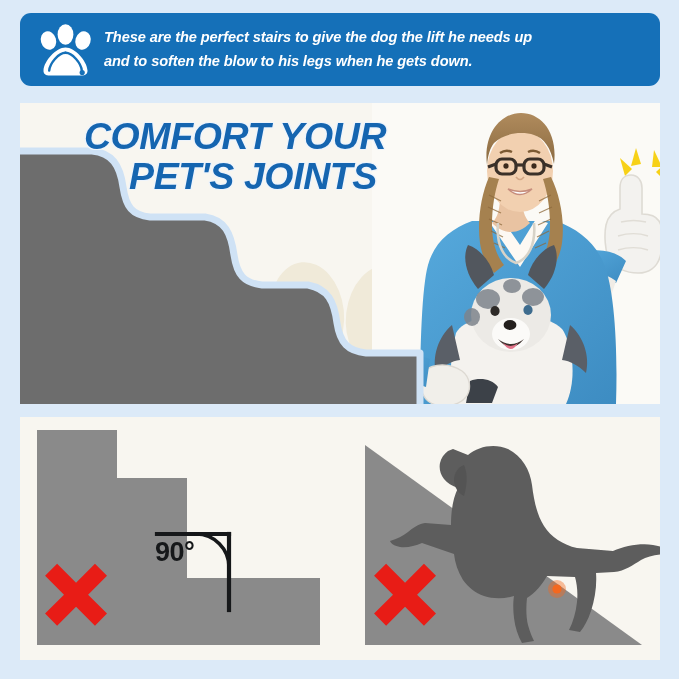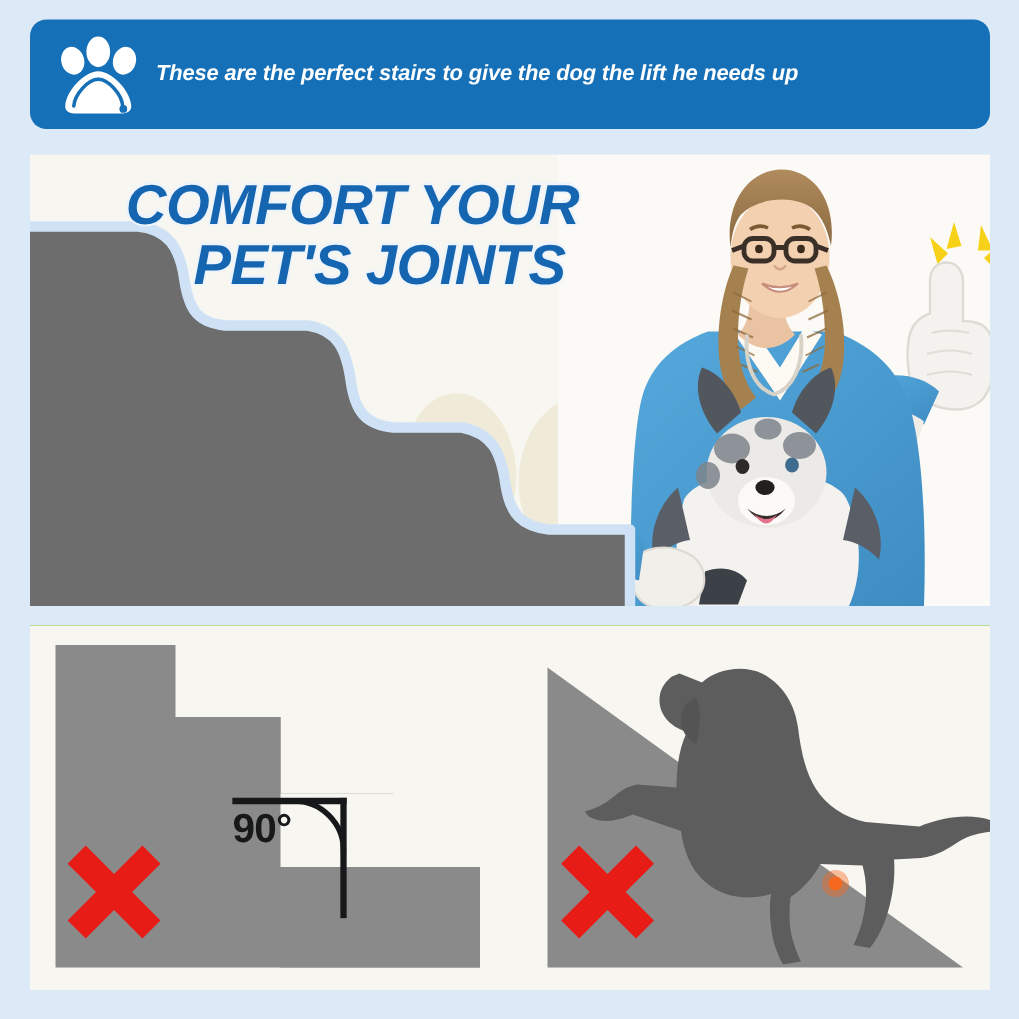--- a/index.html
+++ b/index.html
@@ -89,21 +89,21 @@
   .hero-title .l1 { display:block;text-align:center; }
   .hero-title .l2 { display:block; padding-left: 36px; }
 
   
   .bottom {
     position: absolute;
     left: 20px;
     top: 417px;
     width: 640px;
     height: 243px;
-    background: #84cc16;
+    background: #14b8a6;
     overflow: hidden;
   }
   .bottom-svg {
     position: absolute;
     inset: 0;
     width: 640px;
     height: 243px;
     display: block;
   }
   .deg-label {
@@ -128,20 +128,21 @@
       <ellipse cx="12.5" cy="17.5" rx="7.6" ry="9.4" fill="#ffffff" transform="rotate(-16 12.5 17.5)"></ellipse>
       <ellipse cx="29.5" cy="11.5" rx="7.9" ry="10.2" fill="#ffffff"></ellipse>
       <ellipse cx="47" cy="17.5" rx="7.6" ry="9.4" fill="#ffffff" transform="rotate(16 47 17.5)"></ellipse>
       <path d="M29.5 24.5 C 20 24.5 8 38 7.5 47.5 C 7.3 51 10 52.6 13.5 52.6 L 45.5 52.6 C 49 52.6 51.7 51 51.5 47.5 C 51 38 39 24.5 29.5 24.5 Z" fill="#ffffff"></path>
       <path d="M29.5 29.8 C 22.5 29.8 13.8 40.2 13.2 47.6" fill="none" stroke="#1570b8" stroke-width="2.4" stroke-linecap="round"></path>
       <path d="M29.5 29.8 C 36.5 29.8 45.2 40.2 45.8 47.6" fill="none" stroke="#1570b8" stroke-width="2.4" stroke-linecap="round"></path>
       <circle cx="46.2" cy="49.6" r="2.6" fill="#1570b8"></circle>
     </svg>
     <div class="banner-text">
       <span class="ln">These are the perfect stairs to give the dog the lift he needs up</span>
+      <span class="ln">and to soften the blow to his legs when he gets down.</span>
     </div>
   </div>
 
   <div class="hero">
     <svg class="hero-svg" viewBox="0 0 640 301">
       <defs>
         <clipPath id="heroClip">
             <rect x="0" y="0" width="640" height="301"></rect>
           </clipPath>
         <clipPath id="photoClip">

